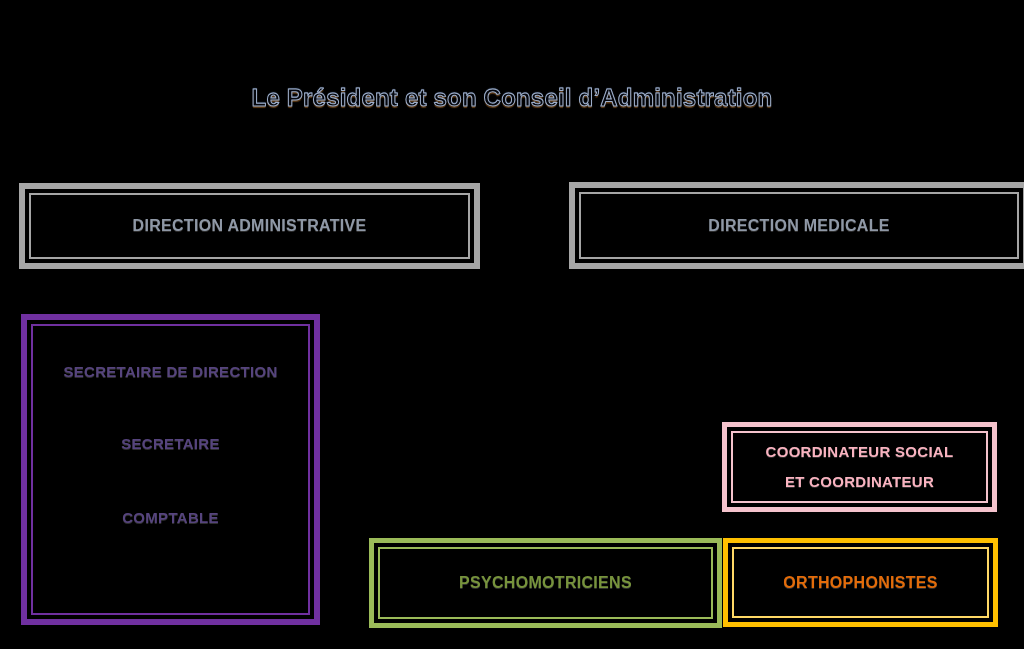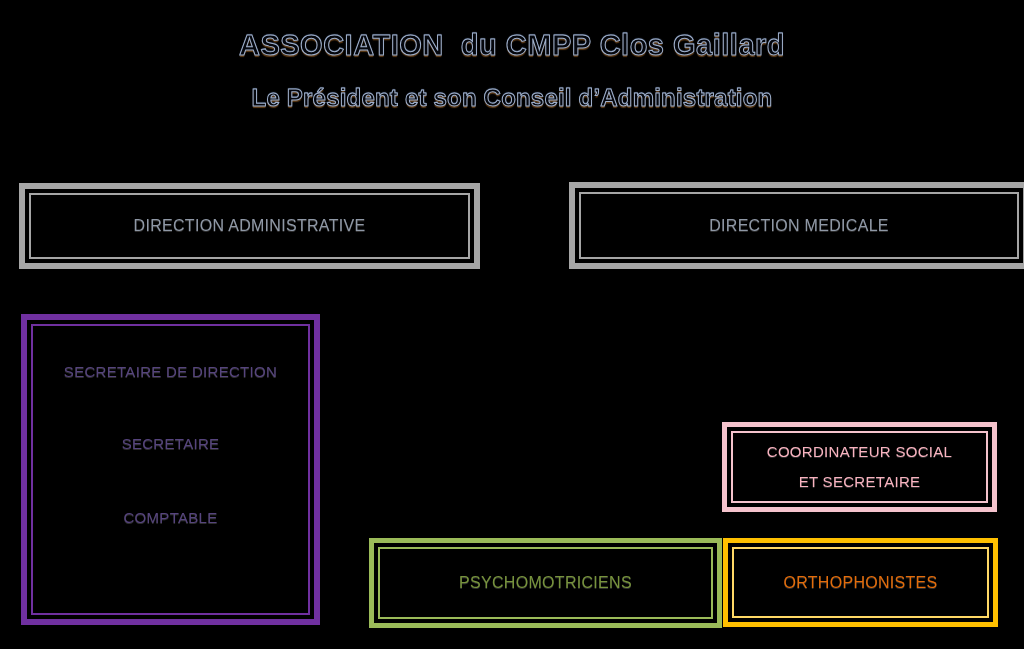--- a/index.html
+++ b/index.html
@@ -32,21 +32,21 @@
   .box .inner{
     box-sizing:border-box;
     width:100%;height:100%;
     border:2px solid var(--ibc,var(--bc,#888));
     background:#000;
     display:flex;flex-direction:column;
     align-items:center;justify-content:center;
   }
   .box .label{
     color:var(--tc,#ccc);
-    font-weight:normal;
+    font-weight:bold;
     font-size:16px;
     letter-spacing:.3px;
     text-align:center;
     text-shadow:0 1px 0 rgba(255,255,255,.18);
   }
   
   .box.small{border-width:5px;}
   
   #box-dir-admin {left:19px; top:183px; width:461px; height:86px;}
   #box-dir-med  {left:569px;top:182px; width:460px; height:87px;}
@@ -63,21 +63,20 @@
   #box-secretariat .l2{margin-top:55px;}
   #box-secretariat .l3{margin-top:57px;}
   
   #box-coord .label{line-height:30px;font-size:15px;}
 </style>
 </head>
 <body>
 
 <div id="page">
 
-  <div class="title">ASSOCIATION  du CMPP Clos Gaillard</div>
   <div class="subtitle">Le Président et son Conseil d’Administration</div>
 
   <div class="box" id="box-dir-admin" style="--bc: #A6A6A6; --tc: #8F98A6;">
     <div class="inner">
       <span class="label">DIRECTION ADMINISTRATIVE</span>
     </div>
   </div>
 
   <div class="box" id="box-dir-med" style="--bc: #A6A6A6; --tc: #8F98A6;">
     <div class="inner">
@@ -91,21 +90,21 @@
       <span class="label l2">SECRETAIRE</span>
       <span class="label l3">COMPTABLE</span>
     </div>
   </div>
 
 
 
   <div class="box small" id="box-coord" style="--bc: #F5C3CD; --tc: #F9B3C0;">
     <div class="inner">
       <span class="label">COORDINATEUR SOCIAL</span>
-      <span class="label">ET SECRETAIRE</span>
+      <span class="label">ET COORDINATEUR</span>
     </div>
   </div>
 
   <div class="box small" id="box-psychomot" style="--bc: #9BBB59; --tc: #77933C;">
     <div class="inner">
       <span class="label">PSYCHOMOTRICIENS</span>
     </div>
   </div>
 
   <div class="box small" id="box-ortho" style="--bc: #FFC000; --tc: #E36C0A; --ibc: #FFD966;">

